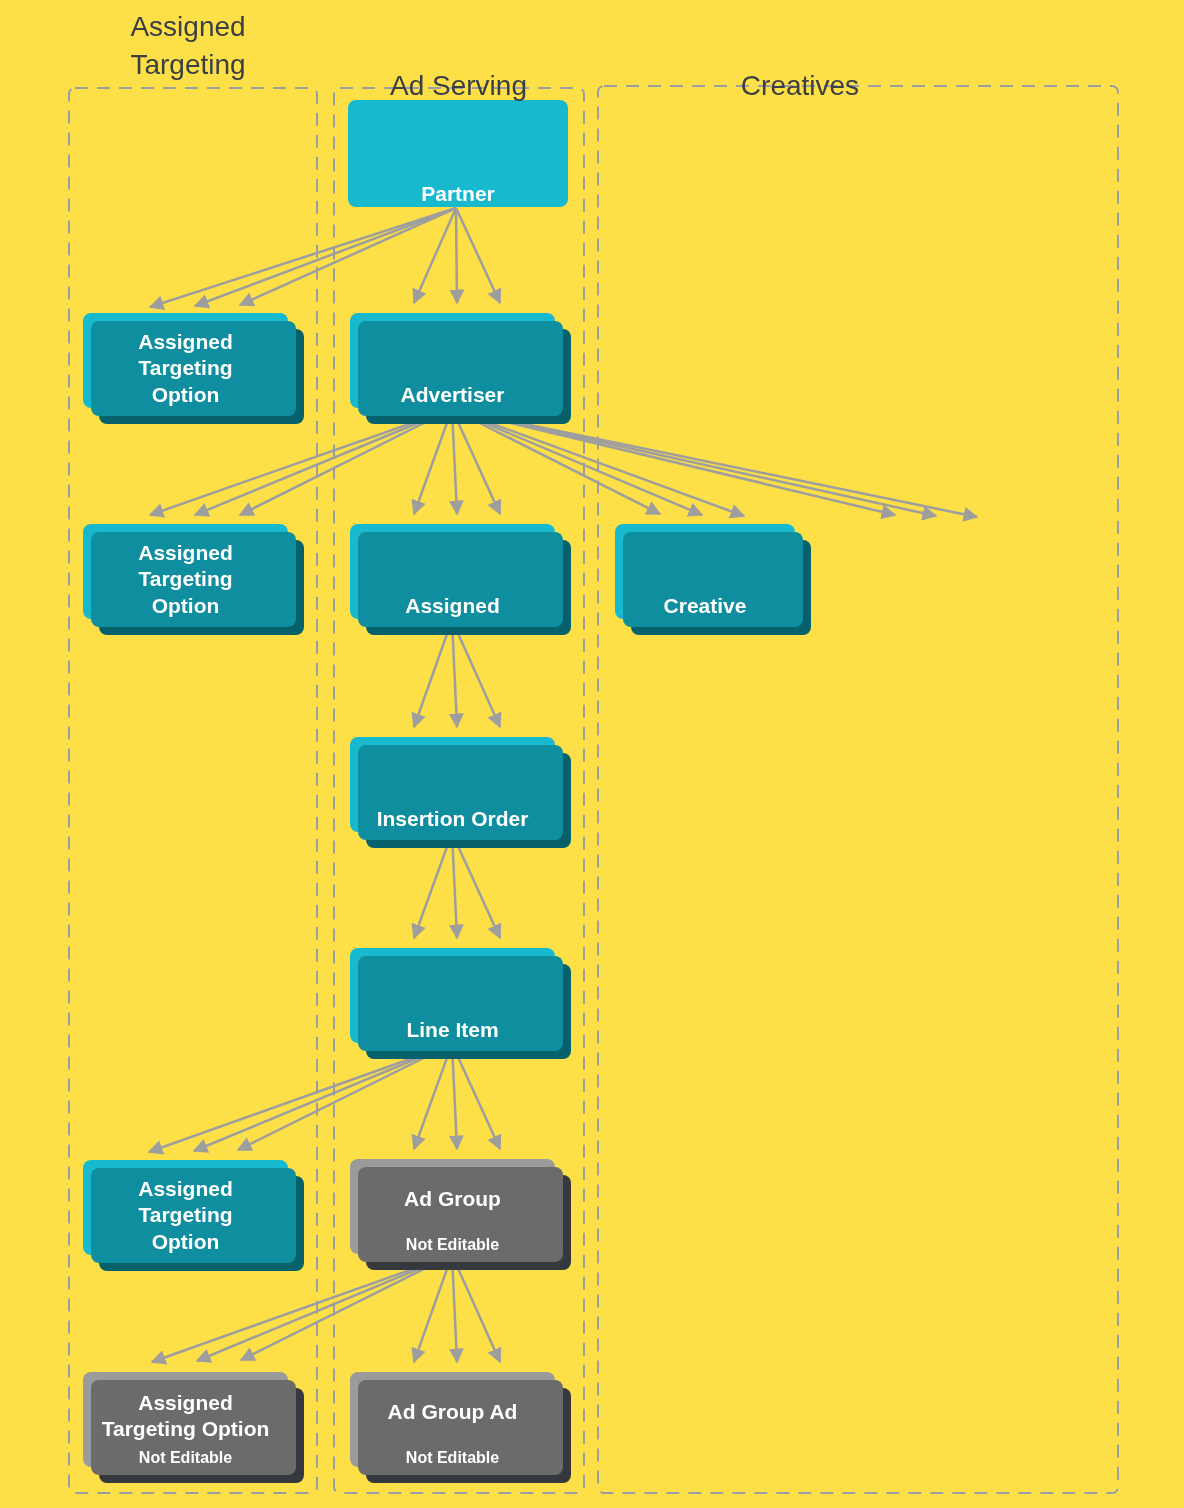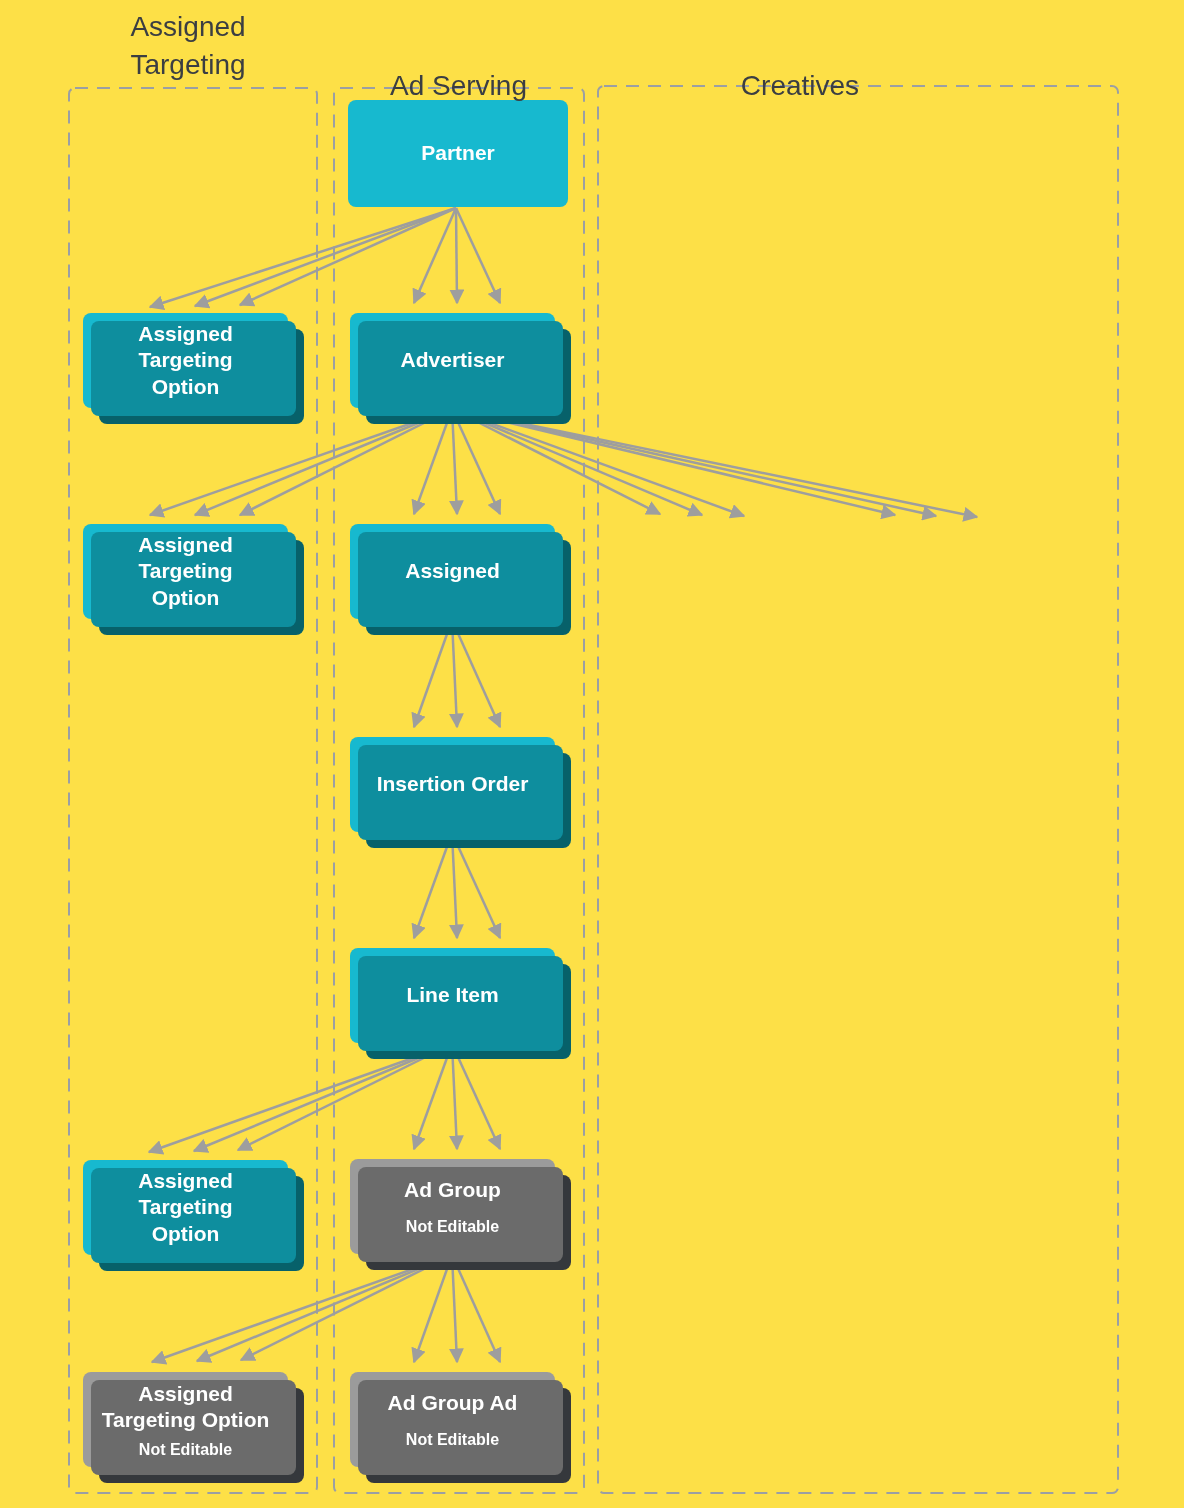--- a/index.html
+++ b/index.html
@@ -41,21 +41,21 @@
     white-space:pre-line;
     z-index:3;
   }
   .node{
     position:absolute;
     width:205px;height:95px;
     border-radius:8px;
     display:flex;
     flex-direction:column;
     align-items:center;
-    justify-content:center;
+    justify-content:flex-end;
     z-index:2;
     color:#ffffff;
     text-align:center;
   }
   .node .label{
     font-size:21px;
     font-weight:bold;
     line-height:1.26;
     white-space:pre-line;
   }
@@ -79,21 +79,21 @@
     z-index:-2;
   }
   .node.stacked::after{             
     transform:translate(8px,8px);
     z-index:-1;
   }
   .node.cyan.stacked::before{background:var(--node-cyan-dark,#07616A);}
   .node.cyan.stacked::after{background:var(--node-cyan-mid,#0E8E9E);}
   .node.gray.stacked::before{background:var(--node-gray-dark,#35383C);}
   .node.gray.stacked::after{background:var(--node-gray-mid,#6B6B6B);}
-  .node.spread{gap:15px;}
+  .node.spread{gap:24px;}
   .node.spread-sm{gap:7px;}
 </style>
 </head>
 <body>
 
 <div class="canvas">
 
   <svg class="layer" viewBox="0 0 1184 1508">
     <defs>
       <marker id="ah" viewBox="0 0 10 10" refX="9" refY="5" markerWidth="6" markerHeight="6" orient="auto">
@@ -200,20 +200,23 @@
   <div class="node cyan stacked" style="left:83px;top:524px;">
     <span class="label">Assigned
 Targeting
 Option</span>
   </div>
 
   <div class="node cyan stacked" style="left:350px;top:524px;">
     <span class="label">Assigned</span>
   </div>
 
+  <div class="node cyan stacked" style="left:615px;top:524px;width:180px;">
+    <span class="label">Creative</span>
+  </div>
 
 
   <div class="node cyan stacked" style="left:350px;top:737px;">
     <span class="label">Insertion Order</span>
   </div>
 
   <div class="node cyan stacked" style="left:350px;top:948px;">
     <span class="label">Line Item</span>
   </div>
 

